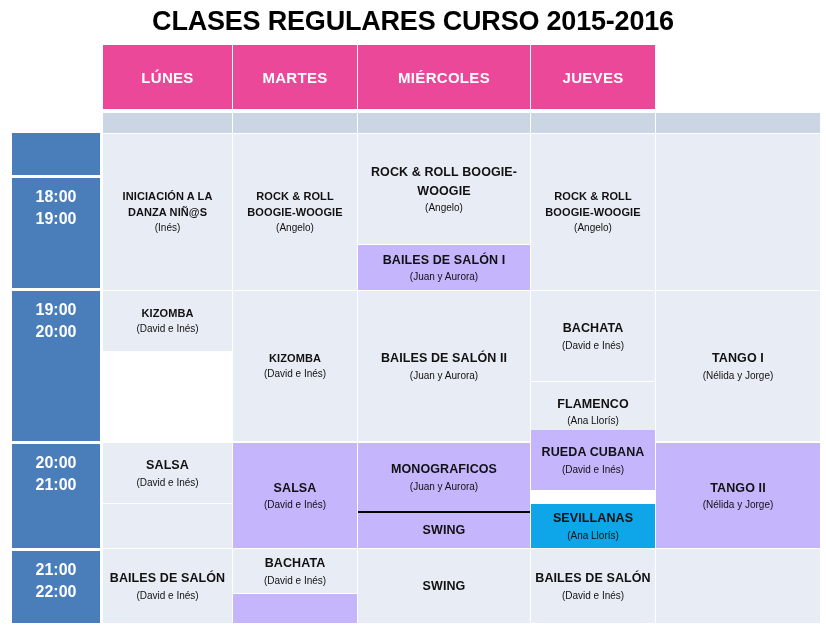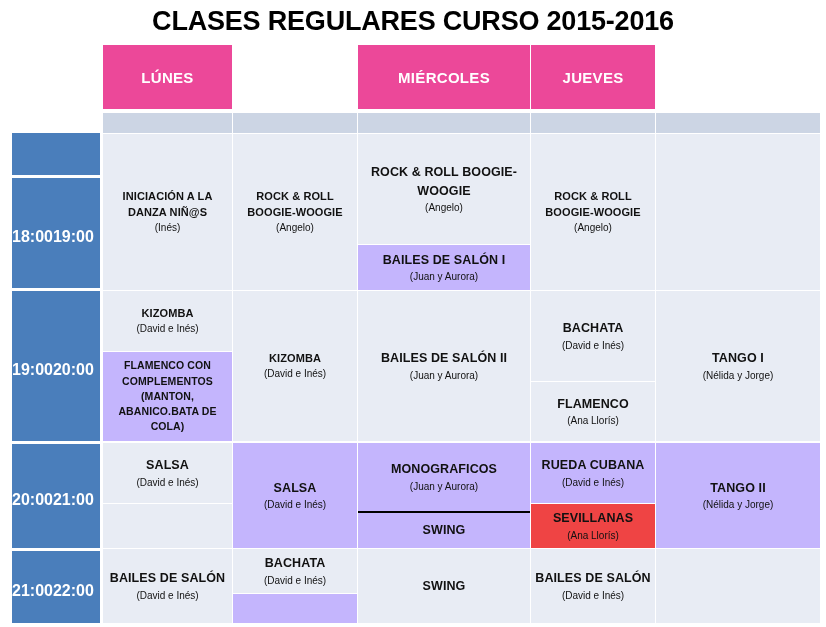--- a/index.html
+++ b/index.html
@@ -33,21 +33,21 @@
   .spacer{
     position:absolute;top:113px;height:20px;
     background:#ccd5e4;box-sizing:border-box;
   }
 
   
   .timeblk{
     position:absolute;left:12px;width:88px;
     background:#4a7ebb;color:#ffffff;
     box-sizing:border-box;
-    display:flex;flex-direction:row;
+    display:flex;flex-direction:column;
     align-items:center;justify-content:flex-start;
     padding-top:8px;
     font-size:16px;font-weight:bold;line-height:1.35;
   }
   .timeblk.blank{padding:0;}
 
   
   .cell{
     position:absolute;box-sizing:border-box;
     display:flex;flex-direction:column;
@@ -61,31 +61,32 @@
     font-size:11px;font-weight:bold;line-height:1.45;
     letter-spacing:0.1px;
   }
   .cell .ttl.big{font-size:12.5px;}
   .cell .sub{
     font-size:10px;font-weight:normal;line-height:1.4;
     margin-top:1px;
   }
   .bg-light{background:#e8ecf4;}
   .bg-mid{background:#c4b5fd;}
-  .bg-white{background:#ef4444;}
+  .bg-white{background:#0ea5e9;}
   .rule-top{border-top:2px solid #000000;}
 </style>
 </head>
 <body>
 
 <div class="page">
 
   <div class="title">CLASES REGULARES CURSO 2015-2016</div>
 
   <div class="dayhead" style="left:103px;width:129px;">LÚNES</div>
+  <div class="dayhead" style="left:233px;width:124px;">MARTES</div>
   <div class="dayhead" style="left:358px;width:172px;">MIÉRCOLES</div>
   <div class="dayhead" style="left:531px;width:124px;">JUEVES</div>
 
   <div class="spacer" style="left:103px;width:129px;"></div>
   <div class="spacer" style="left:233px;width:124px;"></div>
   <div class="spacer" style="left:358px;width:172px;"></div>
   <div class="spacer" style="left:531px;width:124px;"></div>
   <div class="spacer" style="left:656px;width:164px;"></div>
 
   <div class="timeblk blank" style="top:133px;height:42px;"></div>
@@ -135,23 +136,20 @@
     <span class="sub">(Angelo)</span>
   </div>
 
   <div class="cell bg-light" style="left:656px;top:134px;width:164px;height:156px;"></div>
 
   <div class="cell bg-light" style="left:103px;top:291px;width:129px;height:60px;">
     <span class="ttl">KIZOMBA</span>
     <span class="sub">(David e Inés)</span>
   </div>
 
-  <div class="cell bg-mid" style="left:103px;top:352px;width:129px;height:89px;">
-    <span class="ttl" style="font-size:10.5px;">FLAMENCO CON COMPLEMENTOS (MANTON, ABANICO.BATA DE COLA)</span>
-  </div>
 
   <div class="cell bg-light" style="left:233px;top:291px;width:124px;height:150px;">
     <span class="ttl">KIZOMBA</span>
     <span class="sub">(David e Inés)</span>
   </div>
 
   <div class="cell bg-light" style="left:358px;top:291px;width:172px;height:150px;">
     <span class="ttl big">BAILES DE SALÓN II</span>
     <span class="sub">(Juan y Aurora)</span>
   </div>
@@ -185,21 +183,21 @@
 
   <div class="cell bg-mid" style="left:358px;top:443px;width:172px;height:68px;">
     <span class="ttl big">MONOGRAFICOS</span>
     <span class="sub">(Juan y Aurora)</span>
   </div>
 
   <div class="cell bg-mid rule-top" style="left:358px;top:511px;width:172px;height:37px;">
     <span class="ttl big">SWING</span>
   </div>
 
-  <div class="cell bg-mid" style="left:531px;top:443px;width:124px;height:60px;">
+  <div class="cell bg-mid" style="left:531px;top:430px;width:124px;height:60px;">
     <span class="ttl big">RUEDA CUBANA</span>
     <span class="sub">(David e Inés)</span>
   </div>
 
   <div class="cell bg-white" style="left:531px;top:504px;width:124px;height:44px;">
     <span class="ttl big">SEVILLANAS</span>
     <span class="sub">(Ana Llorís)</span>
   </div>
 
   <div class="cell bg-mid" style="left:656px;top:443px;width:164px;height:105px;">

